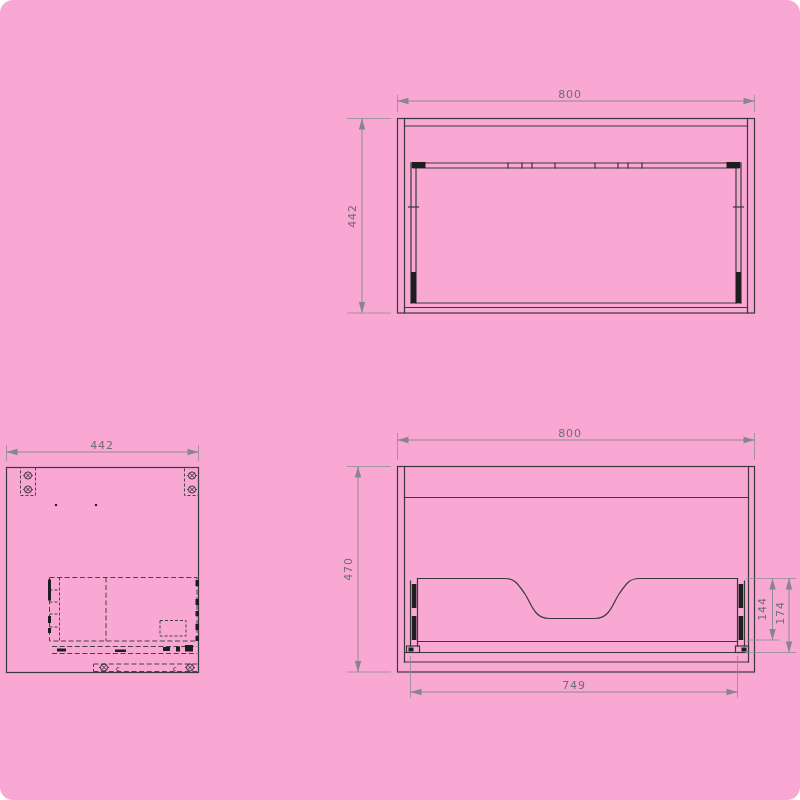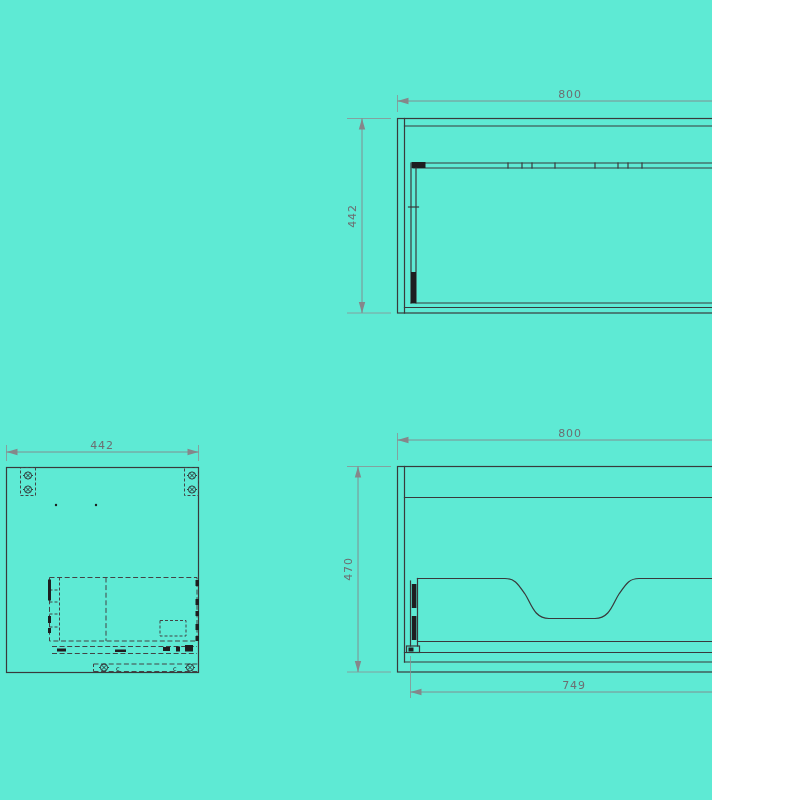--- a/index.html
+++ b/index.html
@@ -1,16 +1,16 @@
 <!DOCTYPE html>
 <html><head>
 <meta charset="utf-8">
 <style>
   html,body{margin:0;padding:0;background:#ffffff;}
-  .canvas{position:relative;width:712px;height:800px;background:#5eead4;overflow:hidden;}
+  .canvas{position:relative;width:800px;height:800px;background:#f9a8d4;overflow:hidden;border-radius:13px;}
   svg{display:block;}
   .ln  {stroke:#39393b;stroke-width:1.2;fill:none;stroke-linecap:square;}
   .blk {fill:#1e1e20;stroke:none;}
   .hid {stroke:#434345;stroke-width:1;fill:none;stroke-dasharray:5 2.6;stroke-linecap:butt;}
   .hid2{stroke:#434345;stroke-width:1;fill:none;stroke-dasharray:3 2;stroke-linecap:butt;}
   .dim {stroke:#85878a;stroke-width:0.9;fill:none;}
   .ext {stroke:#8d8f92;stroke-width:0.8;fill:none;}
   .dimtxt{fill:#6d6e71;font:11px "DejaVu Sans",sans-serif;letter-spacing:0.8px;}
   .ctxt{fill:#2a2a2c;font:6.5px "DejaVu Sans",sans-serif;}
   .scr {stroke:#2a2a2c;stroke-width:0.9;fill:none;}

